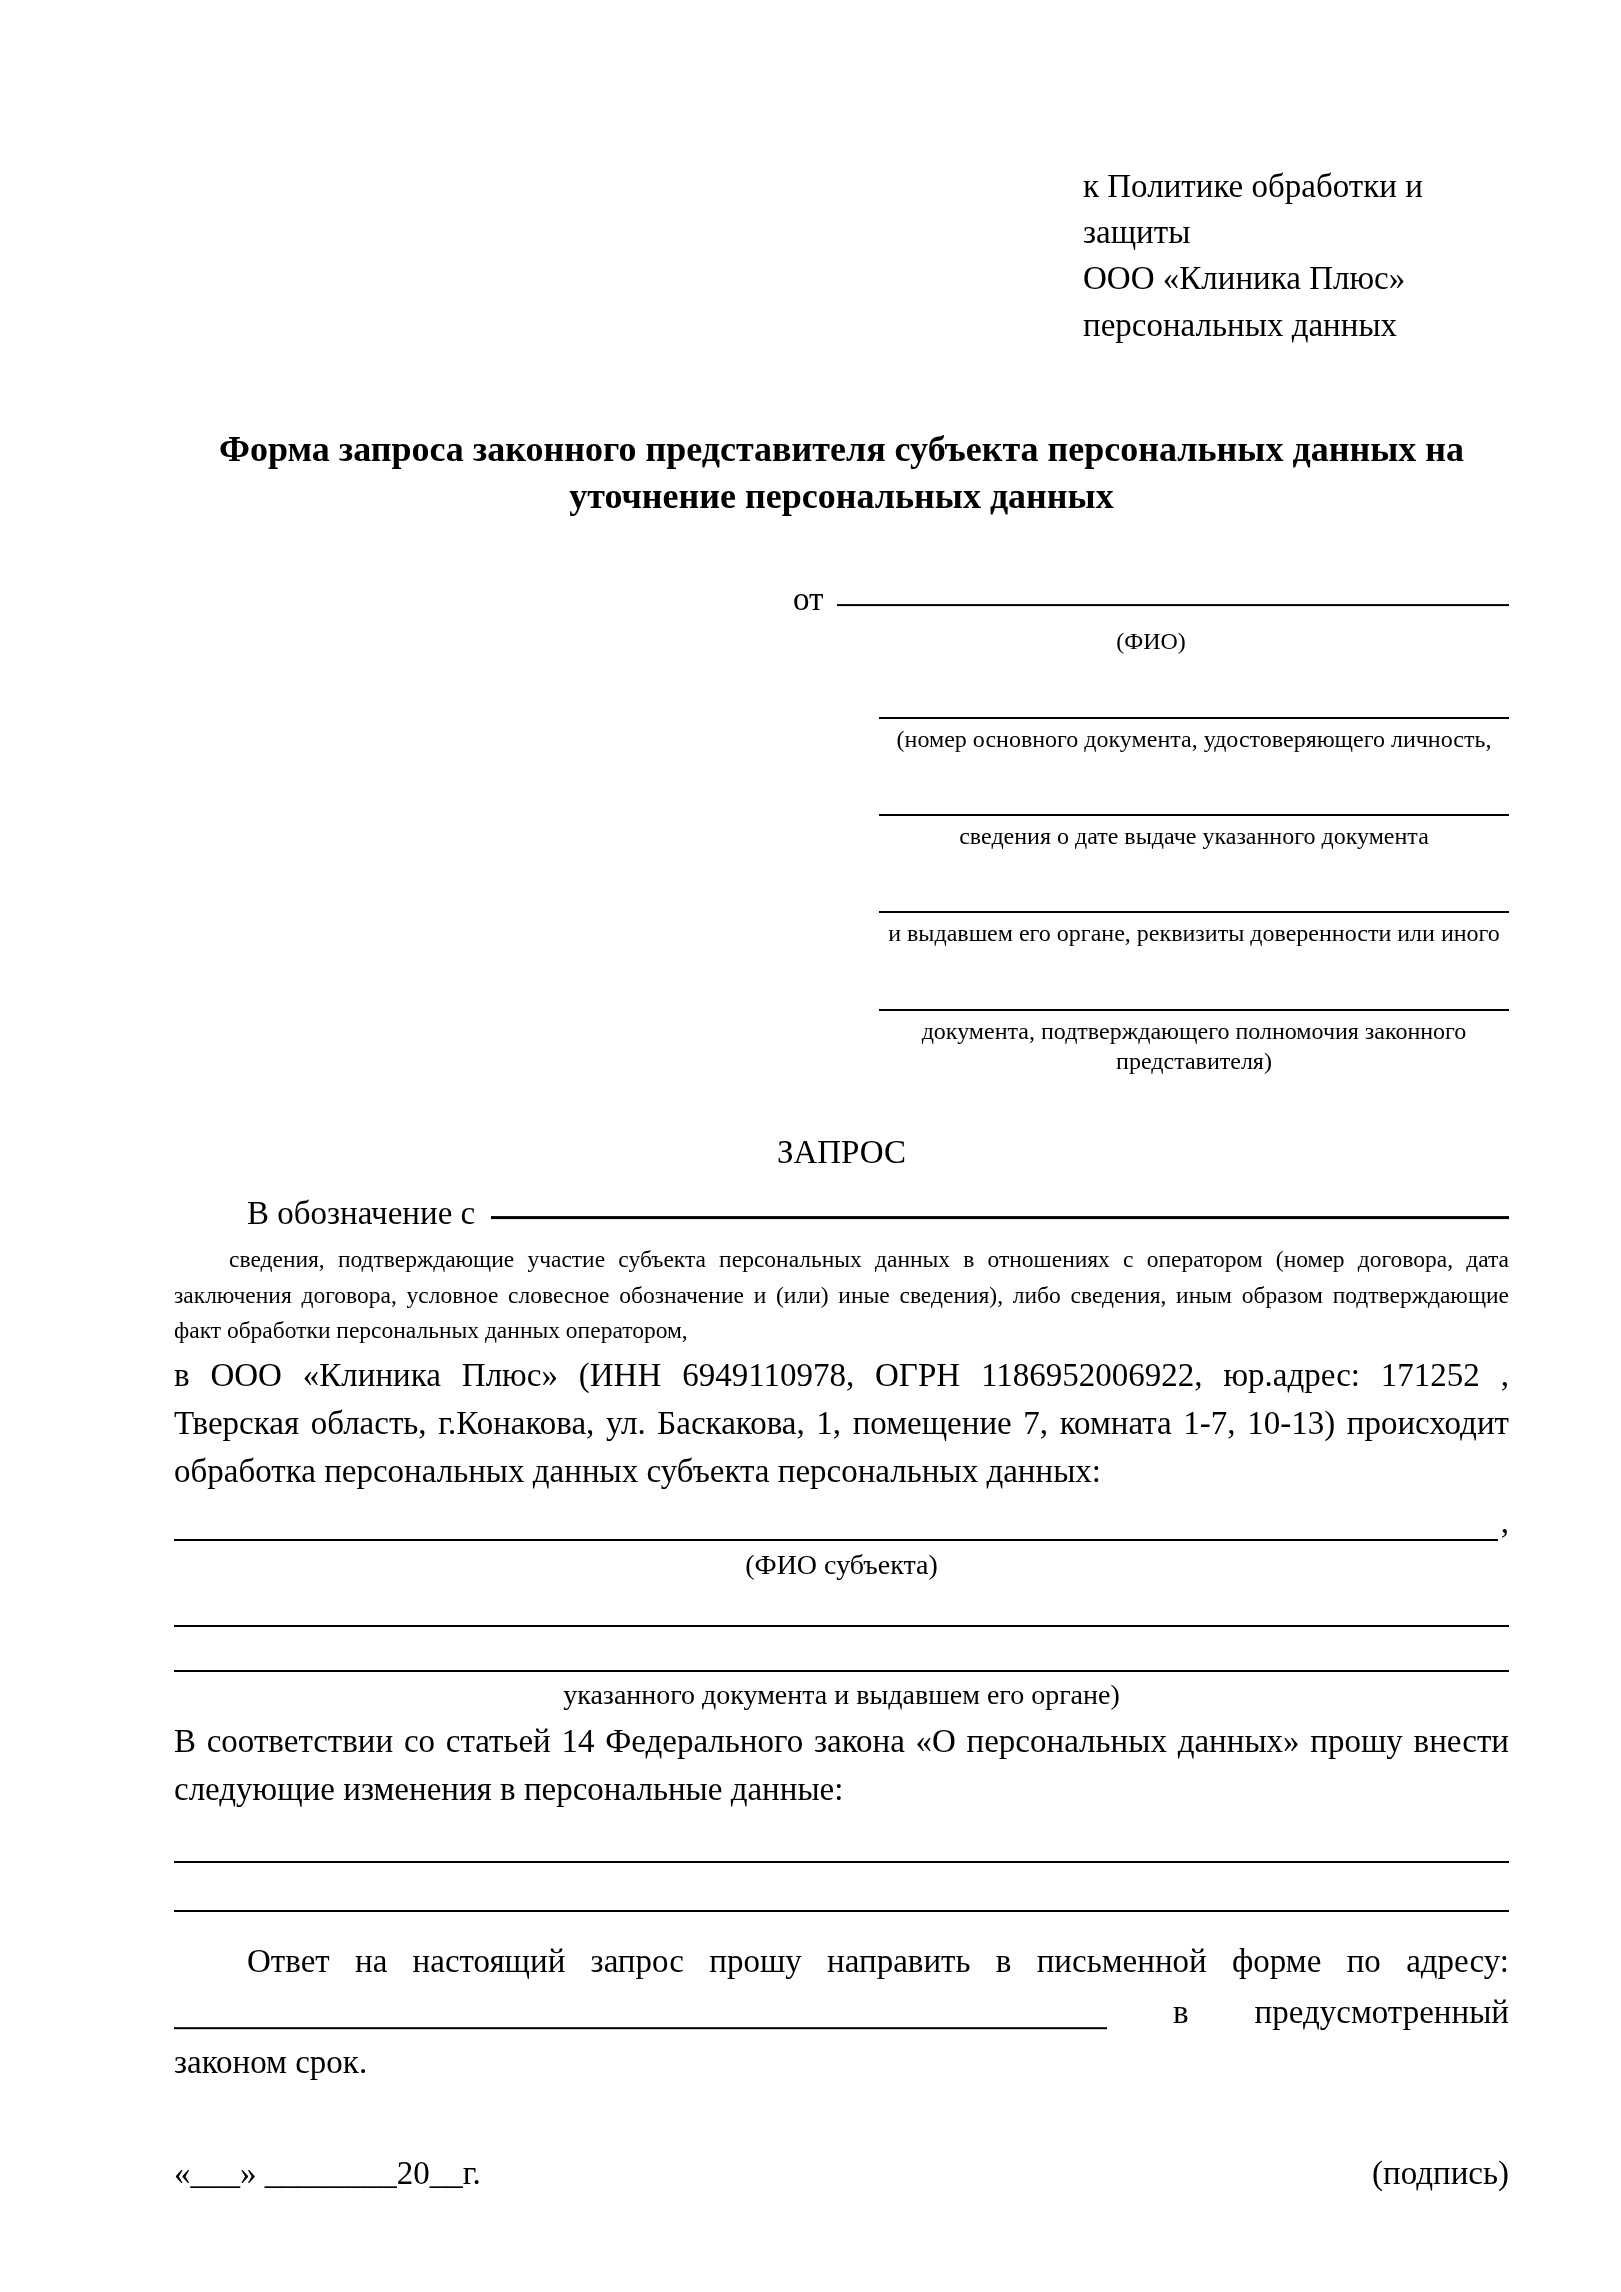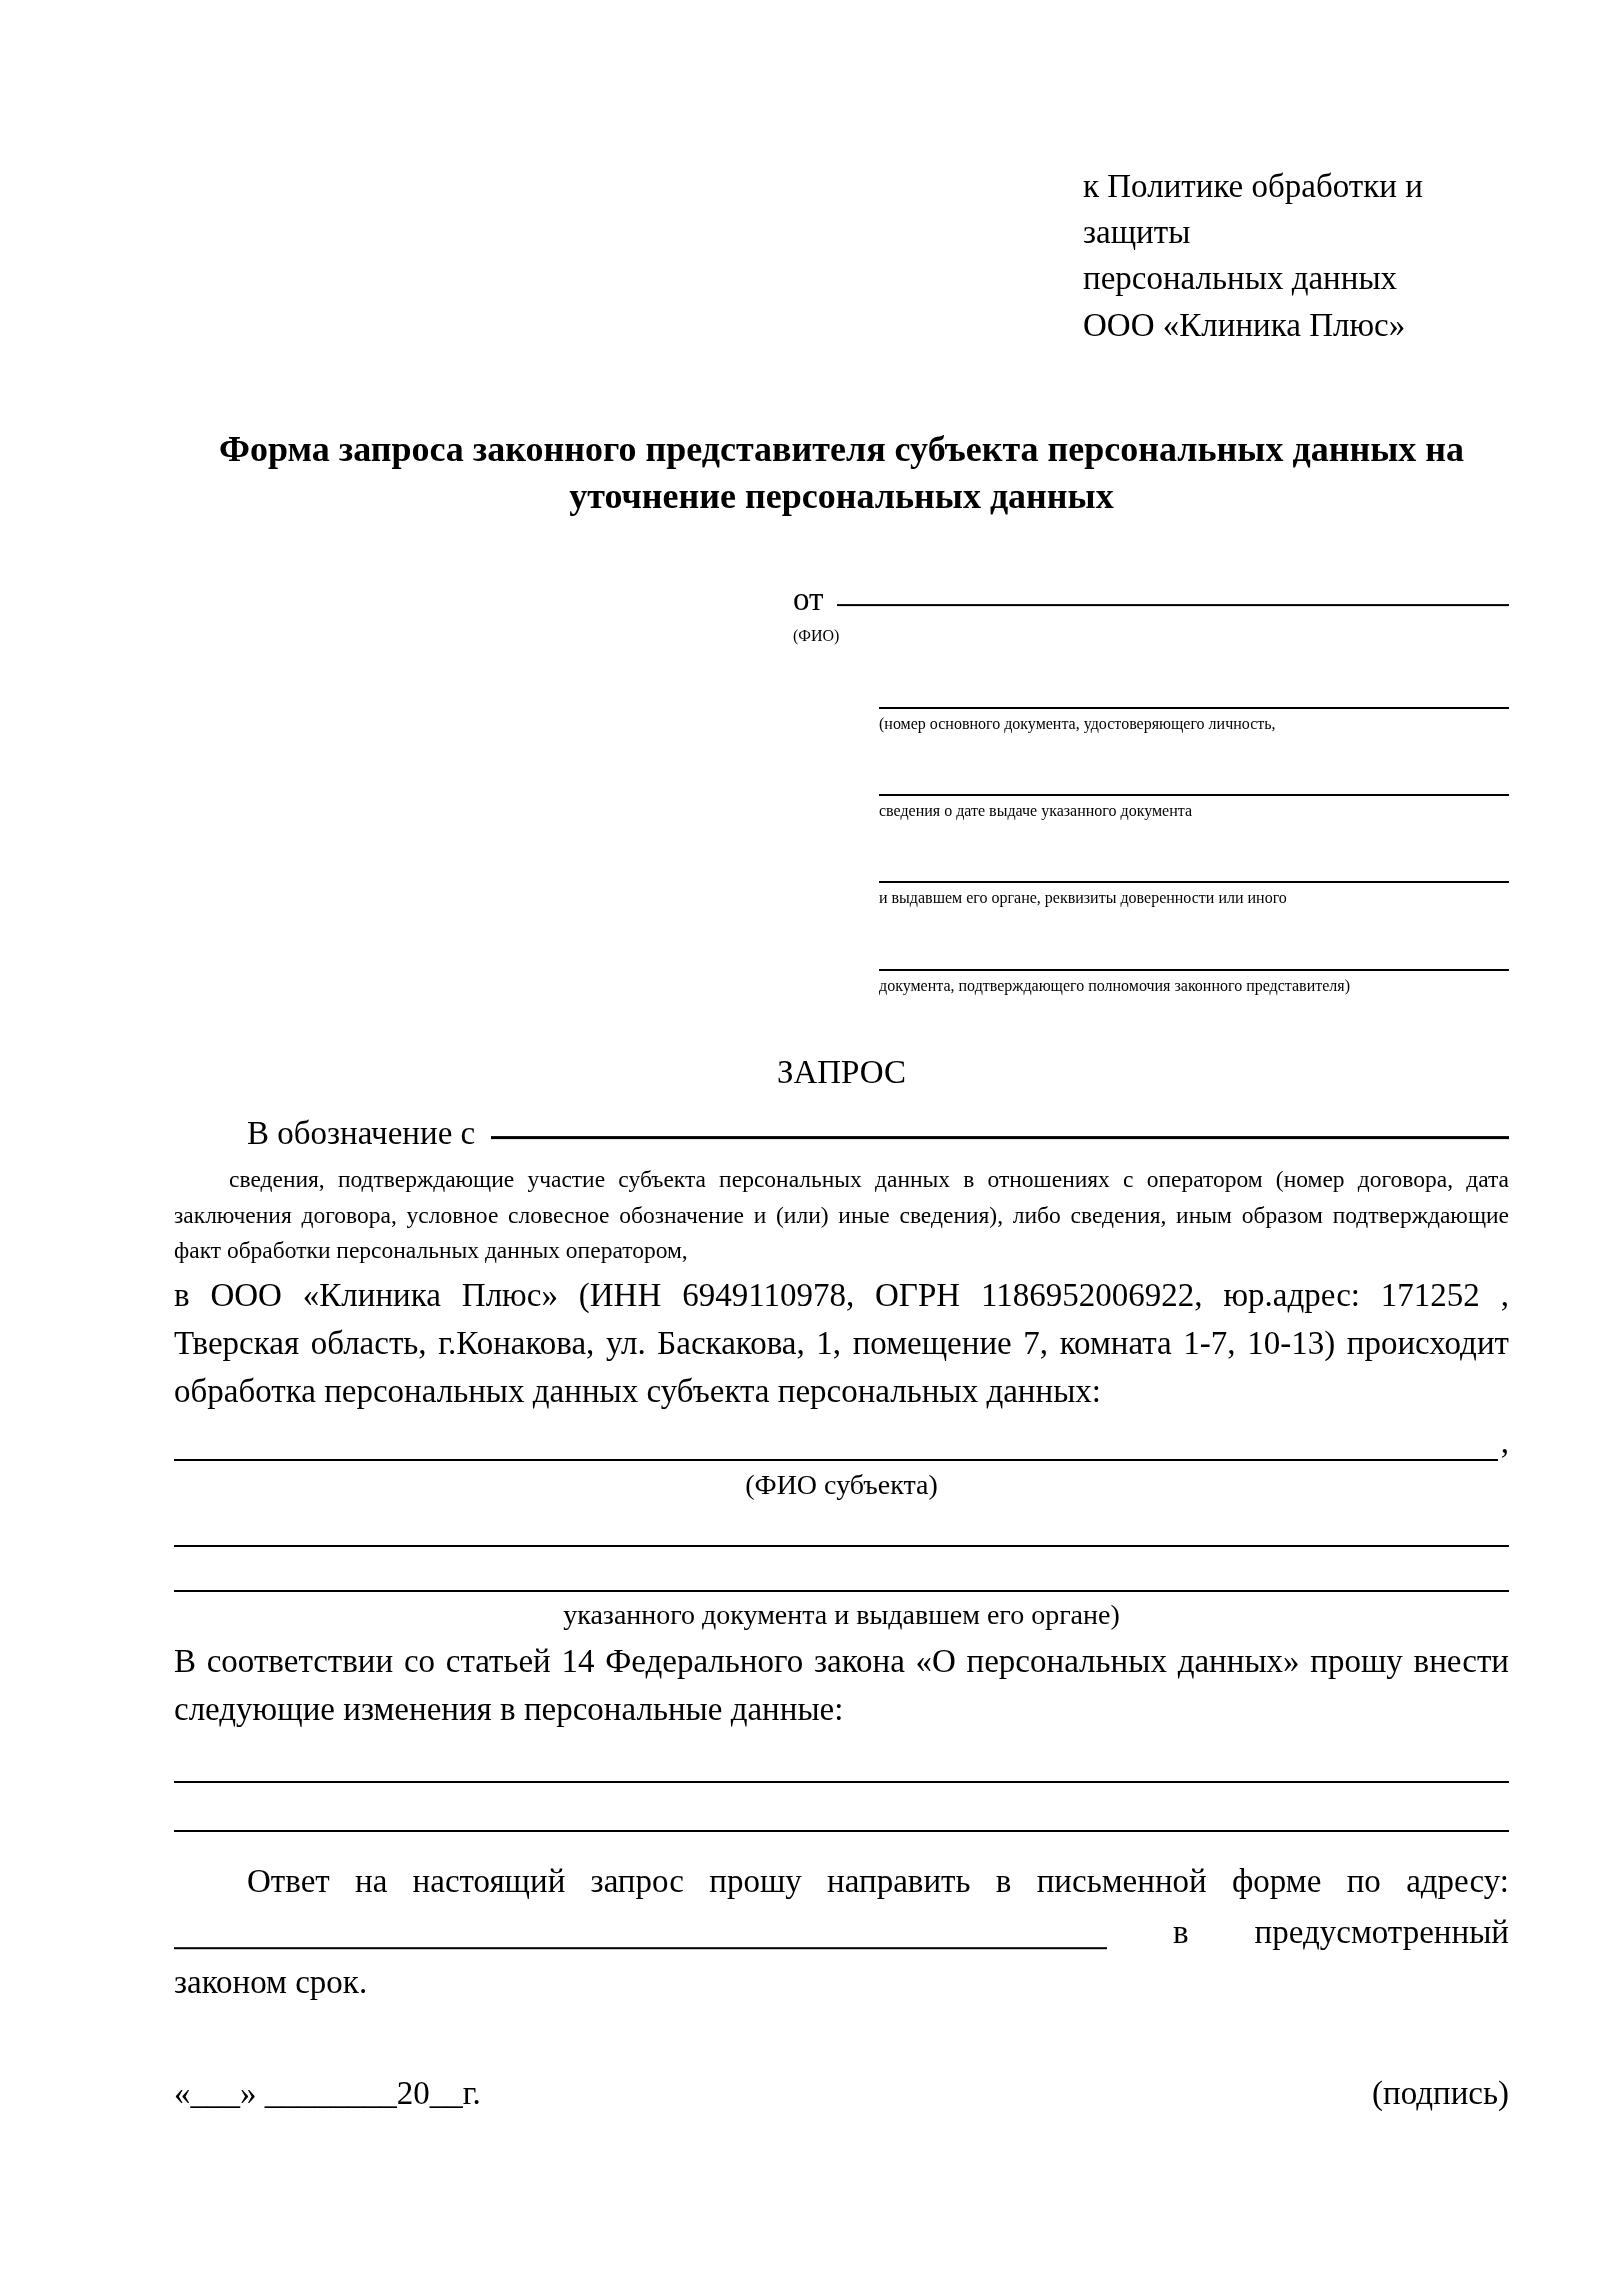--- a/index.html
+++ b/index.html
@@ -16,21 +16,21 @@
   
   .doc-title {
     text-align:center; font-weight:700; font-size:36px; line-height:1.3;
     margin-top:78px;
   }
   
   .addressee { margin-left:619px; margin-top:57px; }
   .from-row { display:flex; align-items:baseline; margin-top:17px; }
   .from-label { padding-right:13.7px; }
   .fill { flex:1; border-bottom:2px solid #000; transform:translateY(-3.9px); }
-  .cap { font-size:16px; line-height:1.25; }
+  .cap { font-size:24px; line-height:1.25; text-align:center; }
   .addr-cap { margin-top:2px; }
   .a-field { margin-top:25.5px; margin-left:86px; }
   .a-rule { height:37px; border-bottom:2px solid #000; }
   .a-field .cap { margin-top:4.9px; }
   
   .req-heading { text-align:center; margin-top:53px; }
   .intro-row { display:flex; align-items:baseline; margin-top:13.7px; }
   .intro-label { margin-left:73px; padding-right:15.7px; white-space:nowrap; }
   .intro-fill { flex:1; border-bottom:3.9px solid #000; transform:translateY(-4.9px); }
   .note { font-size:23.5px; line-height:1.52; text-align:justify; text-indent:55px; margin-top:3.9px; }
@@ -53,22 +53,22 @@
   .footer-row { display:flex; align-items:baseline; margin-top:63px; }
   .sig-group { margin-left:auto; display:flex; align-items:baseline; }
 </style>
 </head>
 <body>
 
 <div class="page">
 
   <div class="annex">
     <div>к Политике обработки и защиты</div>
+    <div>ООО «Клиника Плюс»</div>
     <div>персональных данных</div>
-    <div>ООО «Клиника Плюс»</div>
   </div>
 
   <h1 class="doc-title">Форма запроса законного представителя субъекта персональных данных на уточнение персональных данных</h1>
 
   <div class="addressee">
     <div class="from-row">
       <span class="from-label">от</span>
       <span class="fill"></span>
     </div>
     <div class="cap addr-cap">(ФИО)</div>

